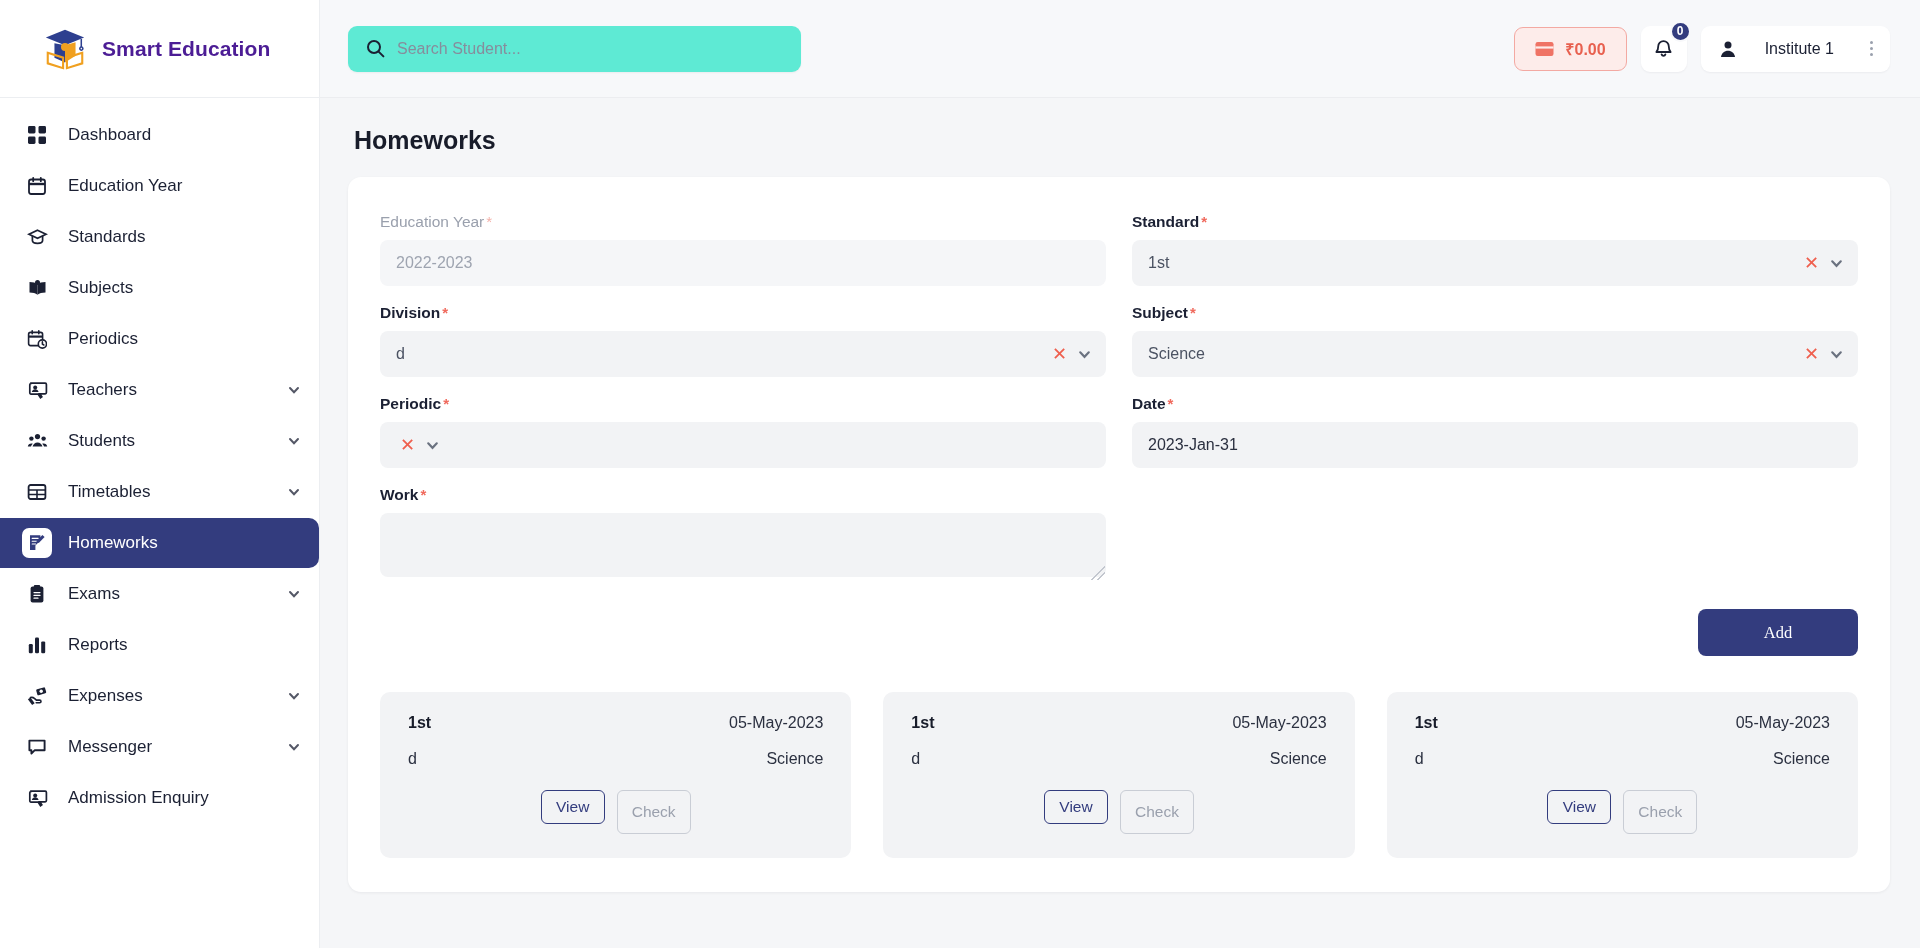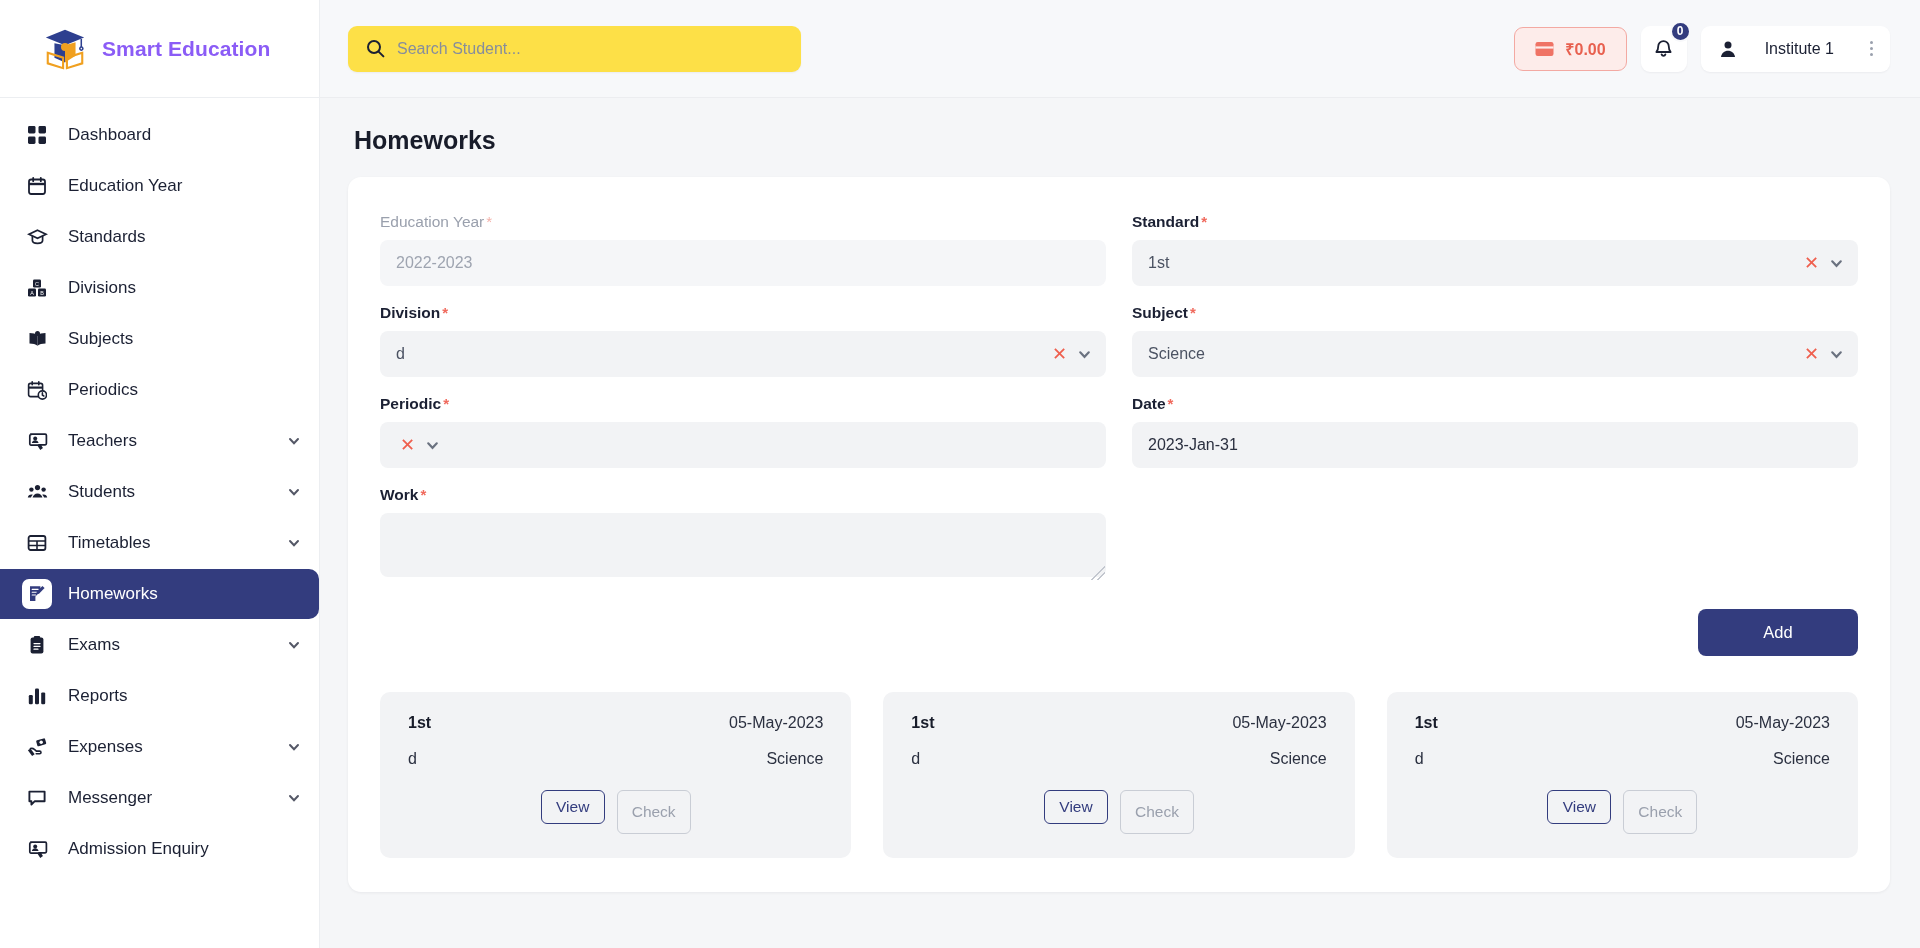--- a/index.html
+++ b/index.html
@@ -18,21 +18,21 @@
     display: flex; flex-direction: column;
     border-right: 1px solid #eceef1;
   }
   .brand {
     height: 98px; display: flex; align-items: center; gap: 14px;
     padding-left: 42px;
     border-bottom: 1px solid #eceef1;
   }
   .brand-logo { width: 46px; height: 46px; flex: none; }
   .brand-name {
-    font-size: 21px; font-weight: 700; color: #8b5cf6; letter-spacing: .1px;
+    font-size: 21px; font-weight: 700; color: #4c1d95; letter-spacing: .1px;
   }
   .nav { padding-top: 12px; flex: 1; overflow: hidden; }
   .nav-item {
     display: flex; align-items: center; gap: 16px;
     height: 50px; padding-left: 22px; padding-right: 18px;
     margin-bottom: 1px;
     cursor: pointer; position: relative;
     border-top-right-radius: 10px; border-bottom-right-radius: 10px;
     color: #1b2033;
   }
@@ -54,21 +54,21 @@
 
   .topbar {
     height: 98px; min-height: 98px;
     background: #f7f8fa;
     display: flex; align-items: center;
     padding: 0 30px 0 28px;
     border-bottom: 1px solid #ecedf0;
   }
   .search-wrap {
     width: 453px; height: 46px;
-    background: #fde047; border-radius: 9px;
+    background: #5eead4; border-radius: 9px;
     display: flex; align-items: center; gap: 12px;
     padding: 0 18px;
     box-shadow: 0 1px 2px rgba(16,24,40,.05);
   }
   .search-wrap svg { flex: none; }
   .search-input {
     border: 0; outline: 0; background: transparent;
     font-family: inherit; font-size: 16px; color: #3b4251;
     width: 100%;
   }
@@ -158,21 +158,21 @@
     width: 14px; height: 14px; pointer-events: none;
     background:
       linear-gradient(135deg, transparent 48%, #c3c7cf 48%, #c3c7cf 56%, transparent 56%),
       linear-gradient(135deg, transparent 68%, #c3c7cf 68%, #c3c7cf 76%, transparent 76%);
   }
 
   .add-row { display: flex; justify-content: flex-end; margin-top: 10px; }
   .add-btn {
     width: 160px; height: 47px;
     background: #333c7e; color: #fff; border: 0; border-radius: 8px;
-    font-family: Liberation Sans, sans-serif; font-size: 16.5px; font-weight: 500;
+    font-family: Liberation Serif, serif; font-size: 16.5px; font-weight: 500;
     cursor: pointer;
   }
 
   .cards { display: flex; gap: 32px; margin-top: 36px; }
   .hw-card {
     flex: 1; background: #f2f3f5; border-radius: 10px;
     padding: 22px 28px 24px 28px;
   }
   .hw-row { display: flex; align-items: center; }
   .hw-std { font-size: 16px; font-weight: 700; color: #181c2a; }
@@ -239,33 +239,20 @@
       <div class="nav-item">
         <span class="nav-ico">
           <svg width="21" height="21" viewBox="0 0 21 21" fill="none" stroke="#1b2033" stroke-width="1.7">
               <path d="M10.5 3.2 L19 7.2 L10.5 11.2 L2 7.2 Z"></path>
               <path d="M5.4 9v4.6c0 1.6 2.3 2.8 5.1 2.8s5.1-1.2 5.1-2.8V9"></path>
             </svg>
         </span>
         <span class="nav-label">Standards</span>
       </div>
 
-      <div class="nav-item">
-        <span class="nav-ico">
-          <svg width="20" height="20" viewBox="0 0 20 20" fill="#1b2033">
-              <rect x="6" y="1.5" width="8" height="8" rx="1.2"></rect>
-              <rect x="1" y="10.5" width="8" height="8" rx="1.2"></rect>
-              <rect x="11" y="10.5" width="8" height="8" rx="1.2"></rect>
-              <text x="10" y="7.6" font-size="5.4" fill="#fff" text-anchor="middle" font-family="Liberation Sans, sans-serif">C</text>
-              <text x="5" y="16.6" font-size="5.4" fill="#fff" text-anchor="middle" font-family="Liberation Sans, sans-serif">A</text>
-              <text x="15" y="16.6" font-size="5.4" fill="#fff" text-anchor="middle" font-family="Liberation Sans, sans-serif">B</text>
-            </svg>
-        </span>
-        <span class="nav-label">Divisions</span>
-      </div>
 
       <div class="nav-item">
         <span class="nav-ico">
           <svg width="21" height="21" viewBox="0 0 21 21" fill="#1b2033">
               <path d="M10.5 6.3c-1.9-1.6-4.5-2.3-8-2.3v10.4c3.5 0 6.1.7 8 2.3z"></path>
               <path d="M10.5 6.3c1.9-1.6 4.5-2.3 8-2.3v10.4c-3.5 0-6.1.7-8 2.3z"></path>
               <circle cx="10.5" cy="4.6" r="2.5"></circle>
             </svg>
         </span>
         <span class="nav-label">Subjects</span>

